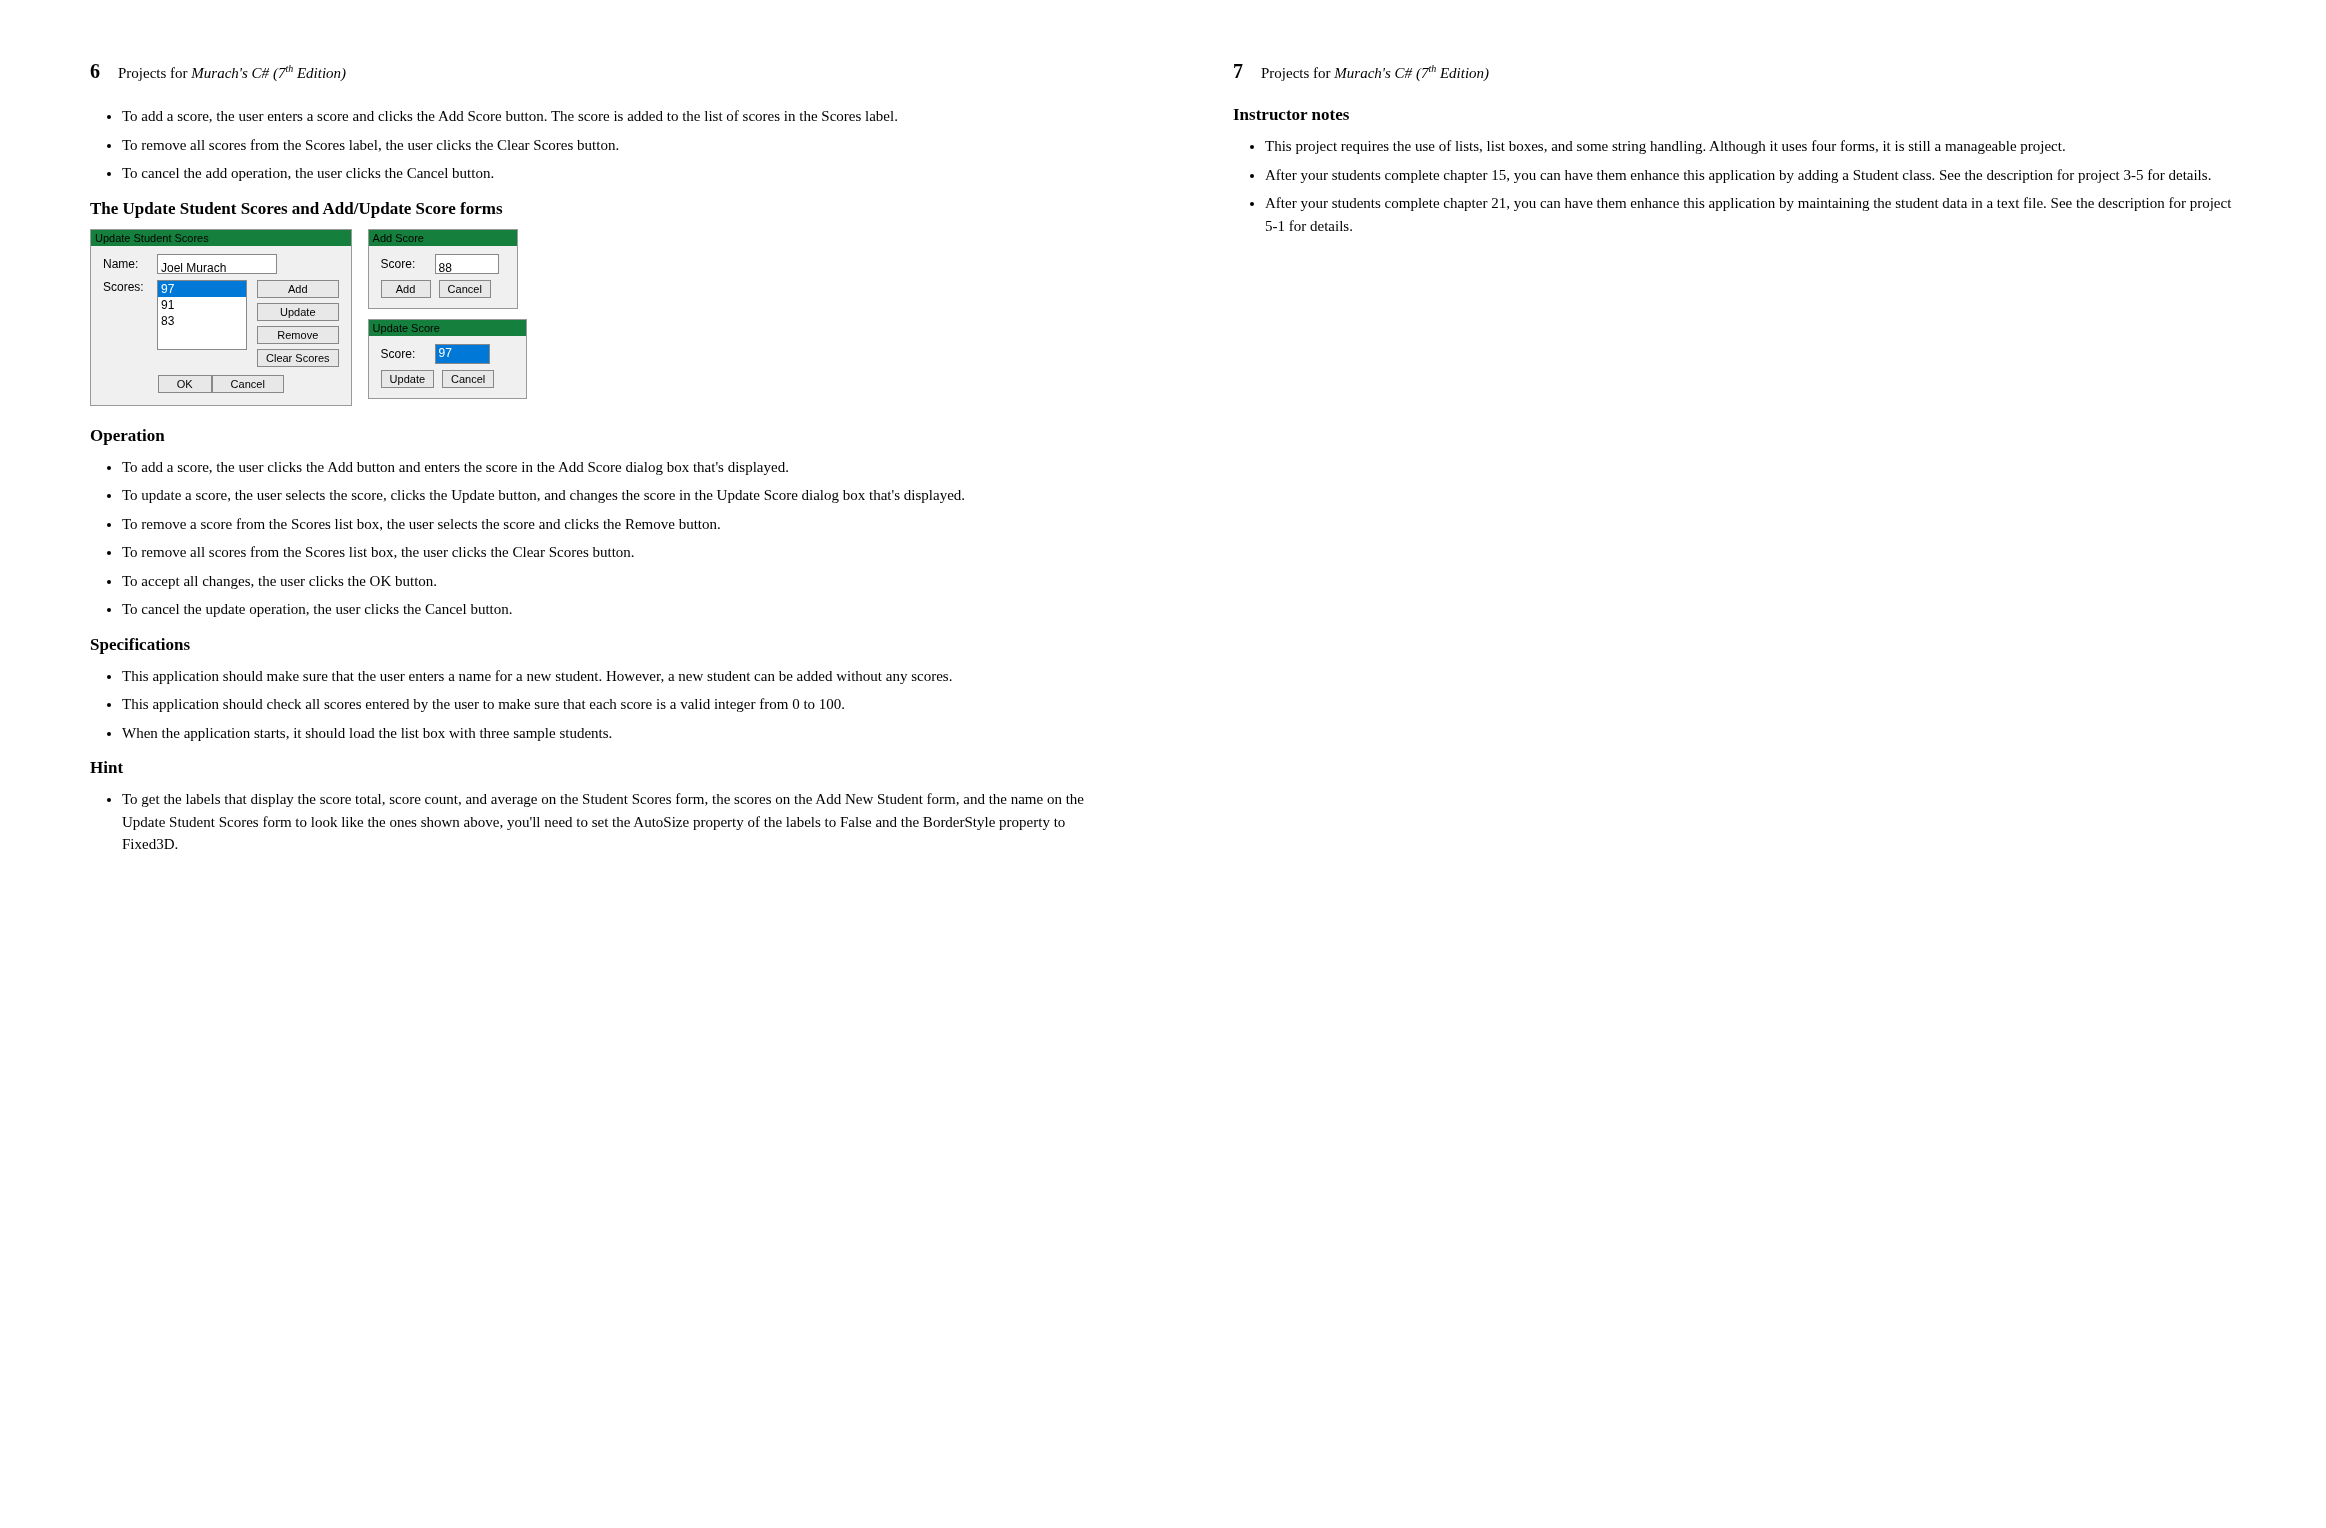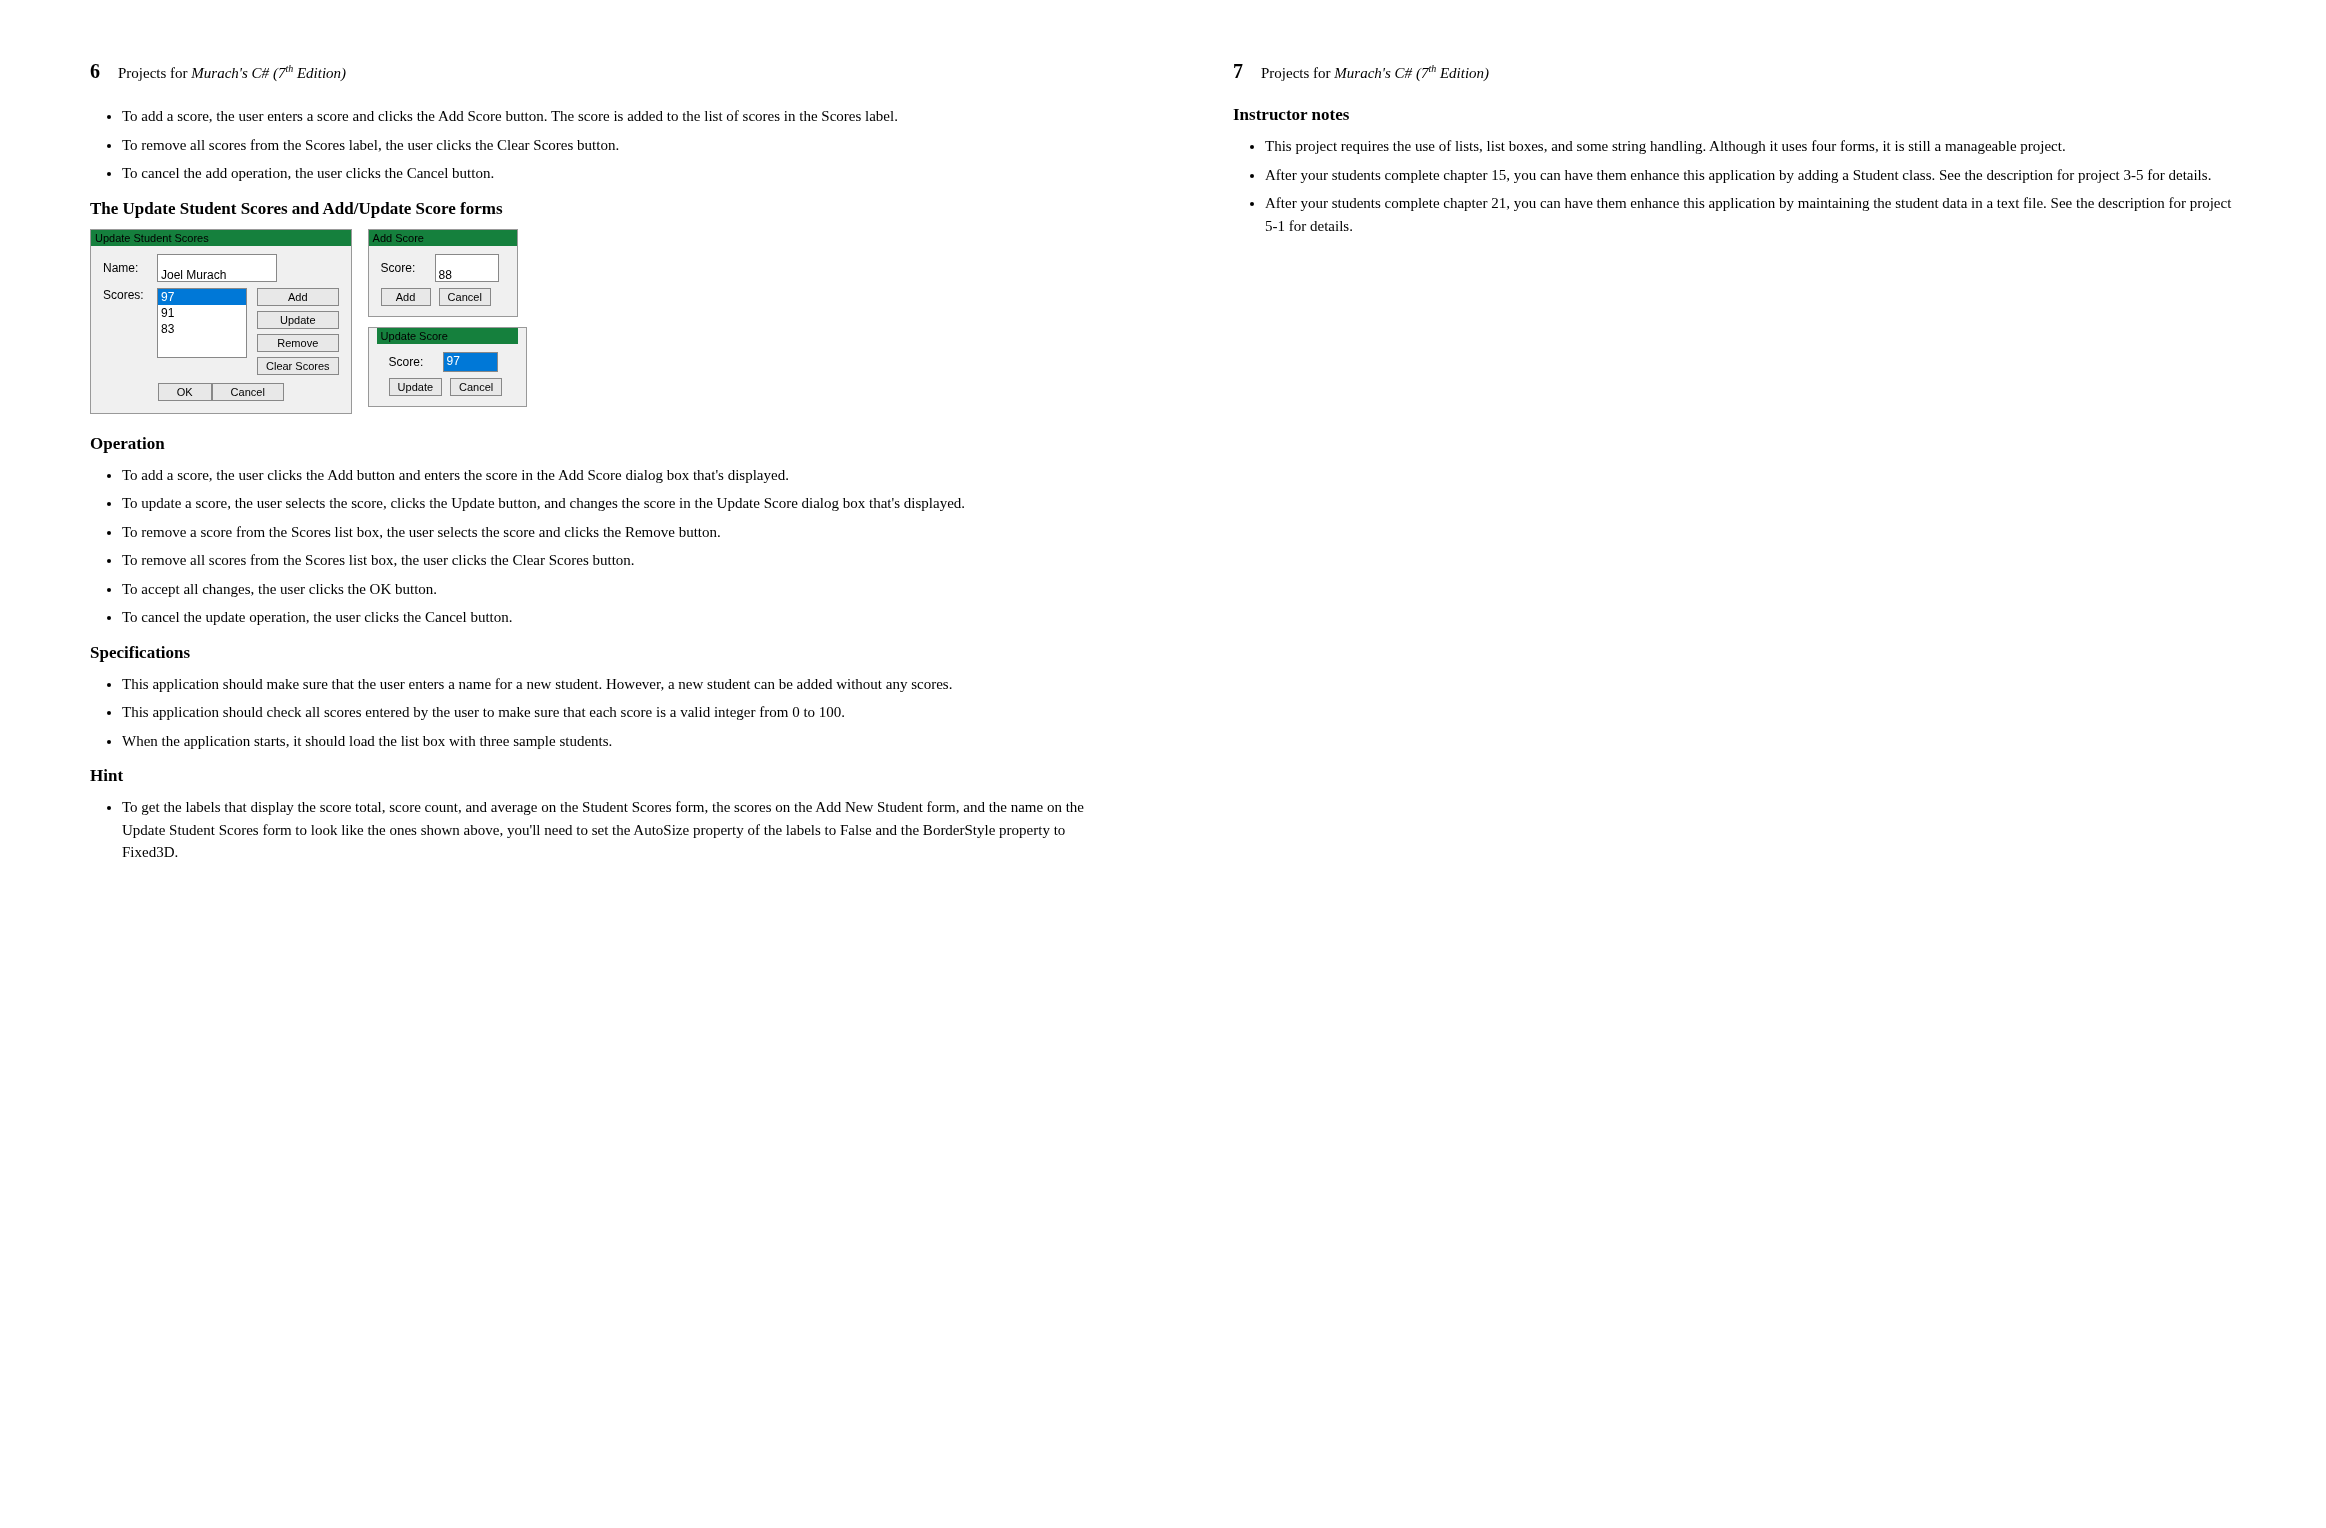--- a/index.html
+++ b/index.html
@@ -81,21 +81,21 @@
       margin-bottom: 6px;
       gap: 6px;
     }
     .win-label {
       font-size: 12px;
       min-width: 48px;
     }
     .win-input {
       border: 1px solid #888;
       background: #fff;
-      padding: 13px 3px;
+      padding: 6px 3px;
       font-size: 12px;
       height: 20px;
       min-width: 120px;
     }
     .win-input-small {
       min-width: 50px;
       width: 64px;
     }
     .win-listbox {
       border: 1px solid #888;
@@ -156,21 +156,21 @@
       background: #f0f0f0;
       padding: 10px 12px;
       font-family: Arial, sans-serif;
       font-size: 12px;
       min-width: 140px;
       width: 150px;
     }
     .update-score-form {
       border: 1px solid #999;
       background: #f0f0f0;
-      padding: 10px 20px;
+      padding: 10px 12px;
       font-family: Arial, sans-serif;
       font-size: 12px;
       min-width: 140px;
       width: 159px;
       margin-top: 10px;
     }
     .right-forms-col {
       display: flex;
       flex-direction: column;
     }

